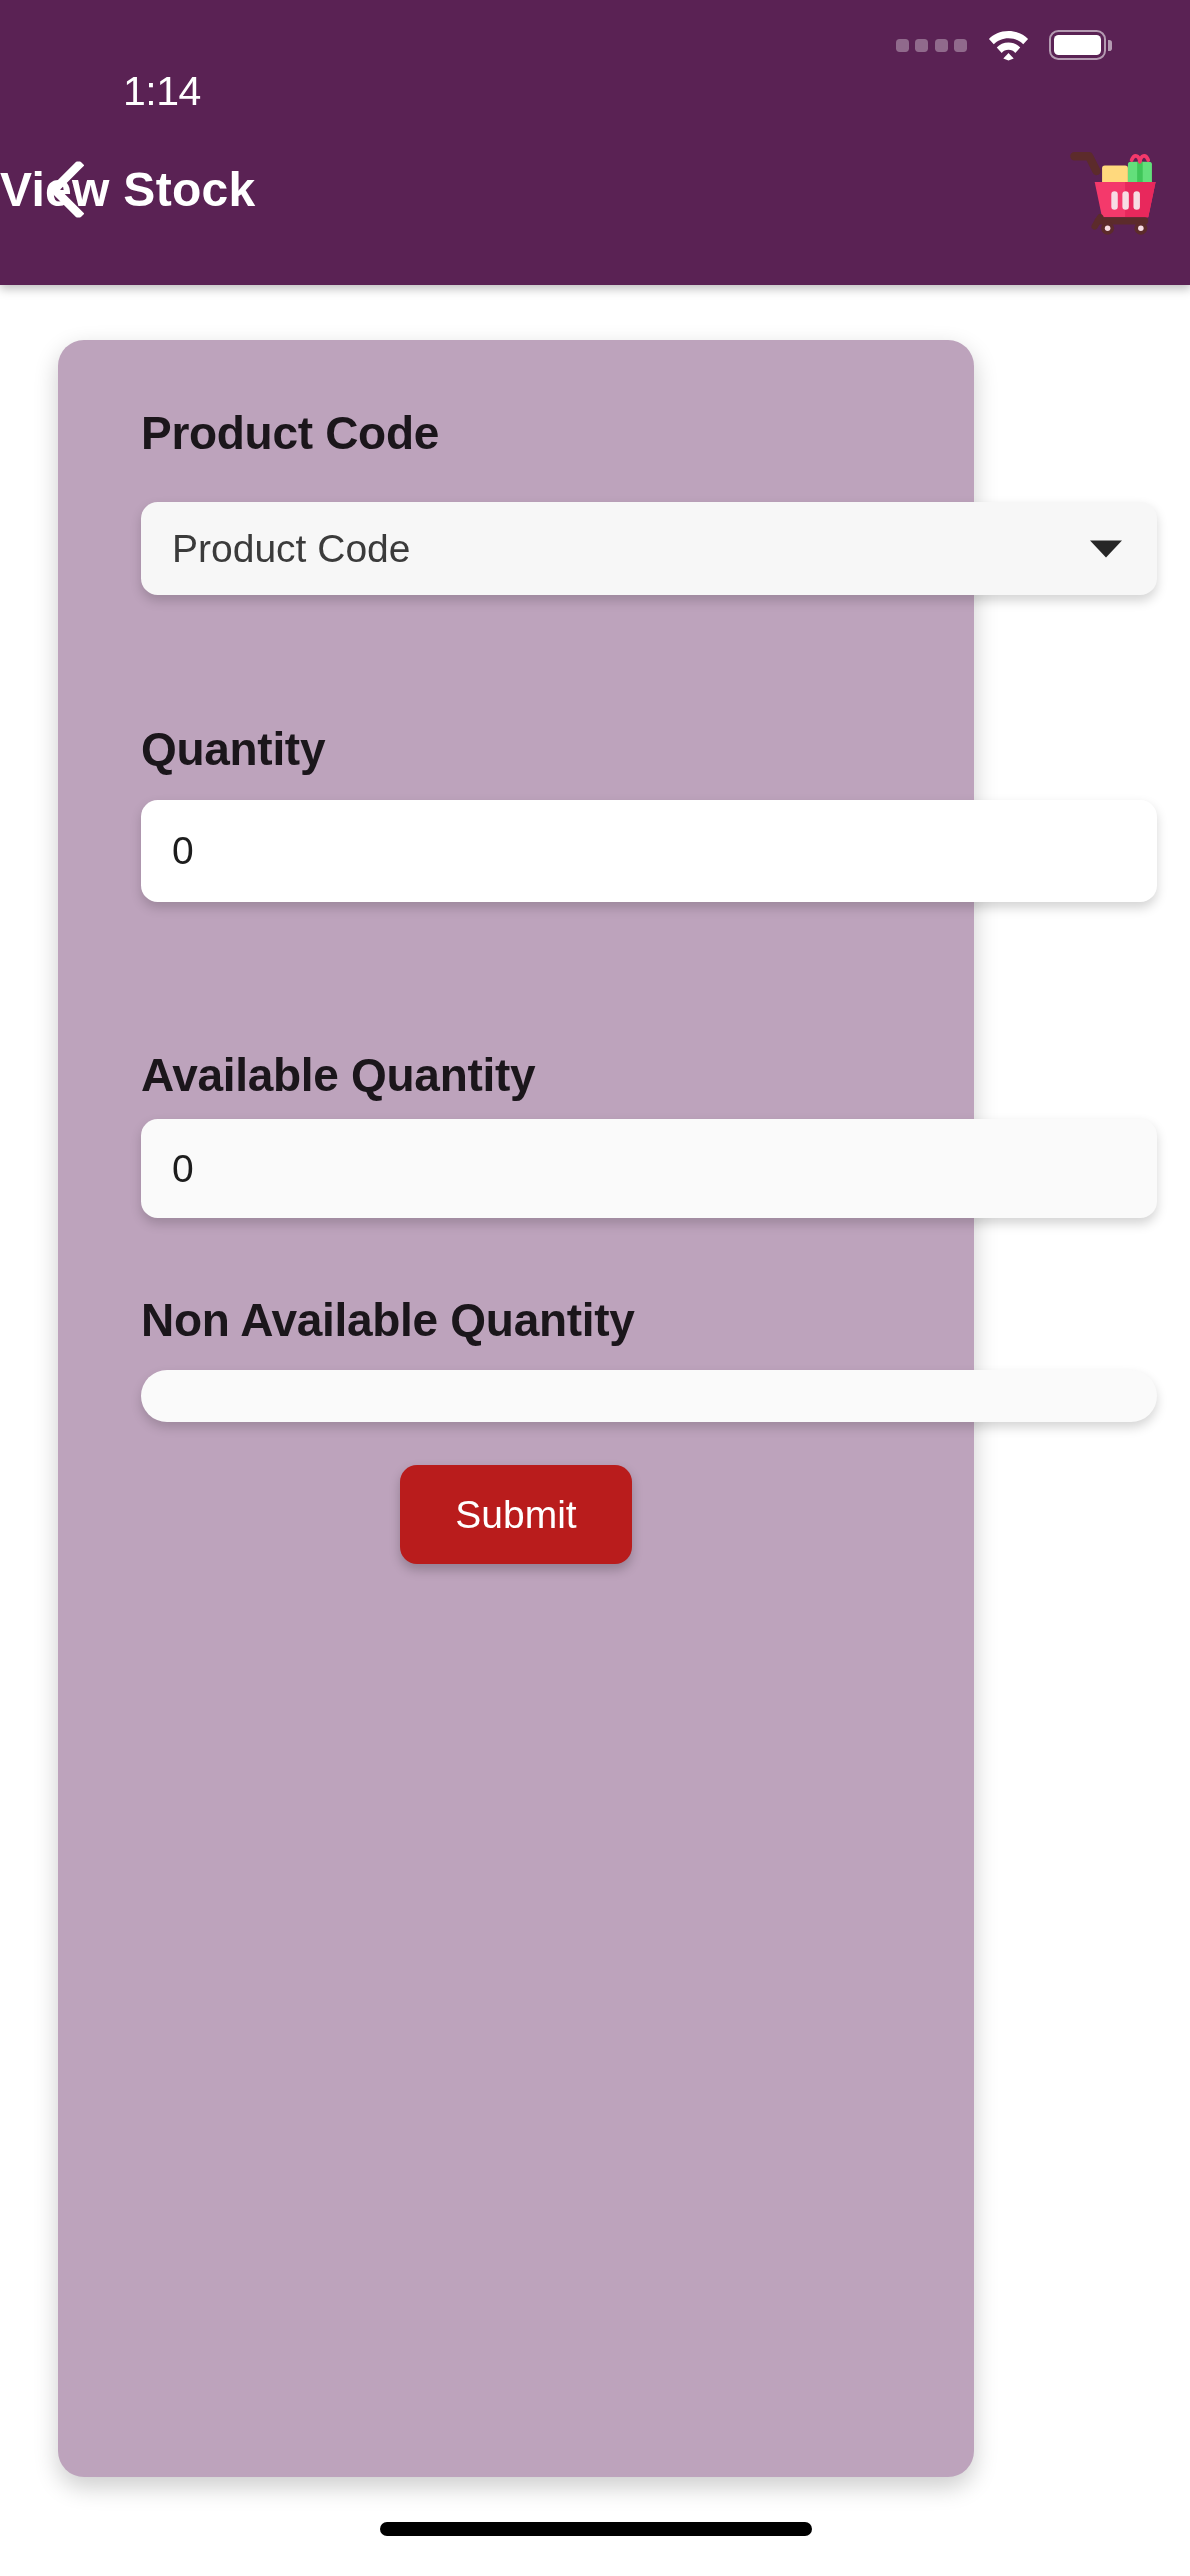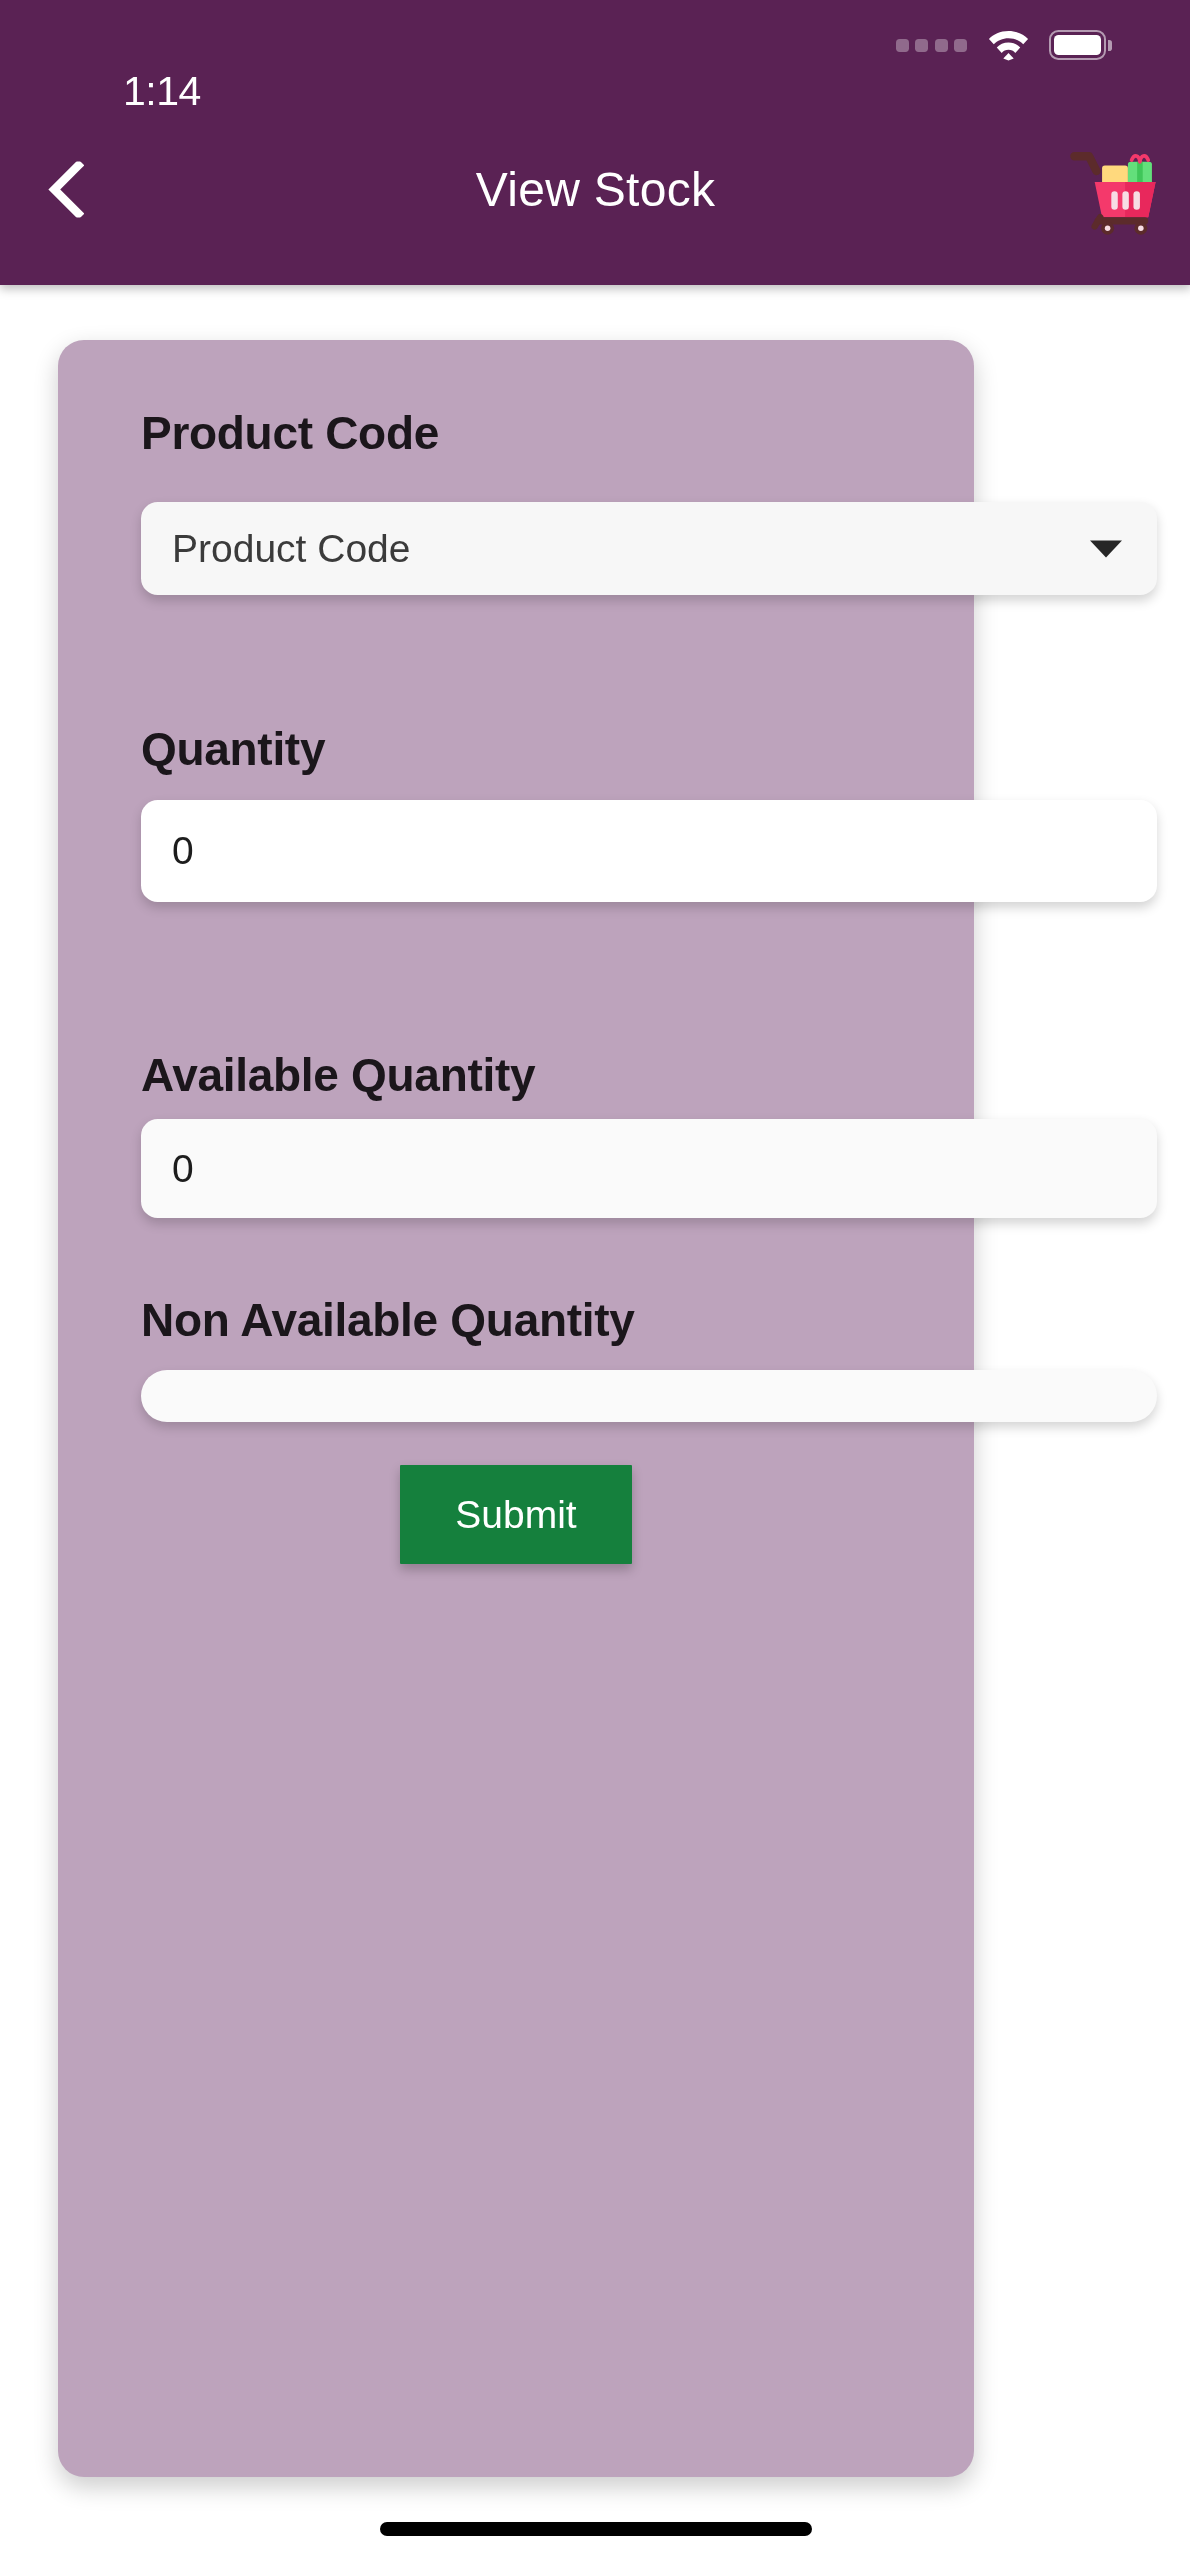--- a/index.html
+++ b/index.html
@@ -101,24 +101,24 @@
     width:89px; height:89px;
     display:flex; align-items:center; justify-content:center;
     cursor:pointer;
   }
   .back-btn svg { width:39px; height:56px; display:block; }
 
   .nav-title {
     position:absolute;
     left:0; right:0; top:50%;
     transform:translateY(-50%);
-    text-align:center;
+    text-align:left;
     color:#ffffff;
     font-size:48px;
-    font-weight:400;
+    font-weight:700;
     letter-spacing:0.3px;
   }
 
   .cart-btn {
     position:absolute;
     right:26px; top:50%;
     transform:translateY(-50%);
     width:100px; height:100px;
     display:flex; align-items:center; justify-content:center;
     cursor:pointer;
@@ -185,23 +185,23 @@
     border-top:17.6px solid #262626;
   }
 
   .submit-btn {
     position:absolute;
     left:50%;
     transform:translateX(-50%);
     top:1125px;
     width:232px;
     height:99px;
-    background:#15803d;
+    background:#b91c1c;
     border:none;
-    border-radius:1px;
+    border-radius:17px;
     color:#ffffff;
     font-size:39px;
     font-family:"Liberation Sans", sans-serif;
     box-shadow:0 5.6px 11px rgba(0,0,0,0.22);
     cursor:pointer;
   }
 
   
   .home-indicator {
     position:absolute;

